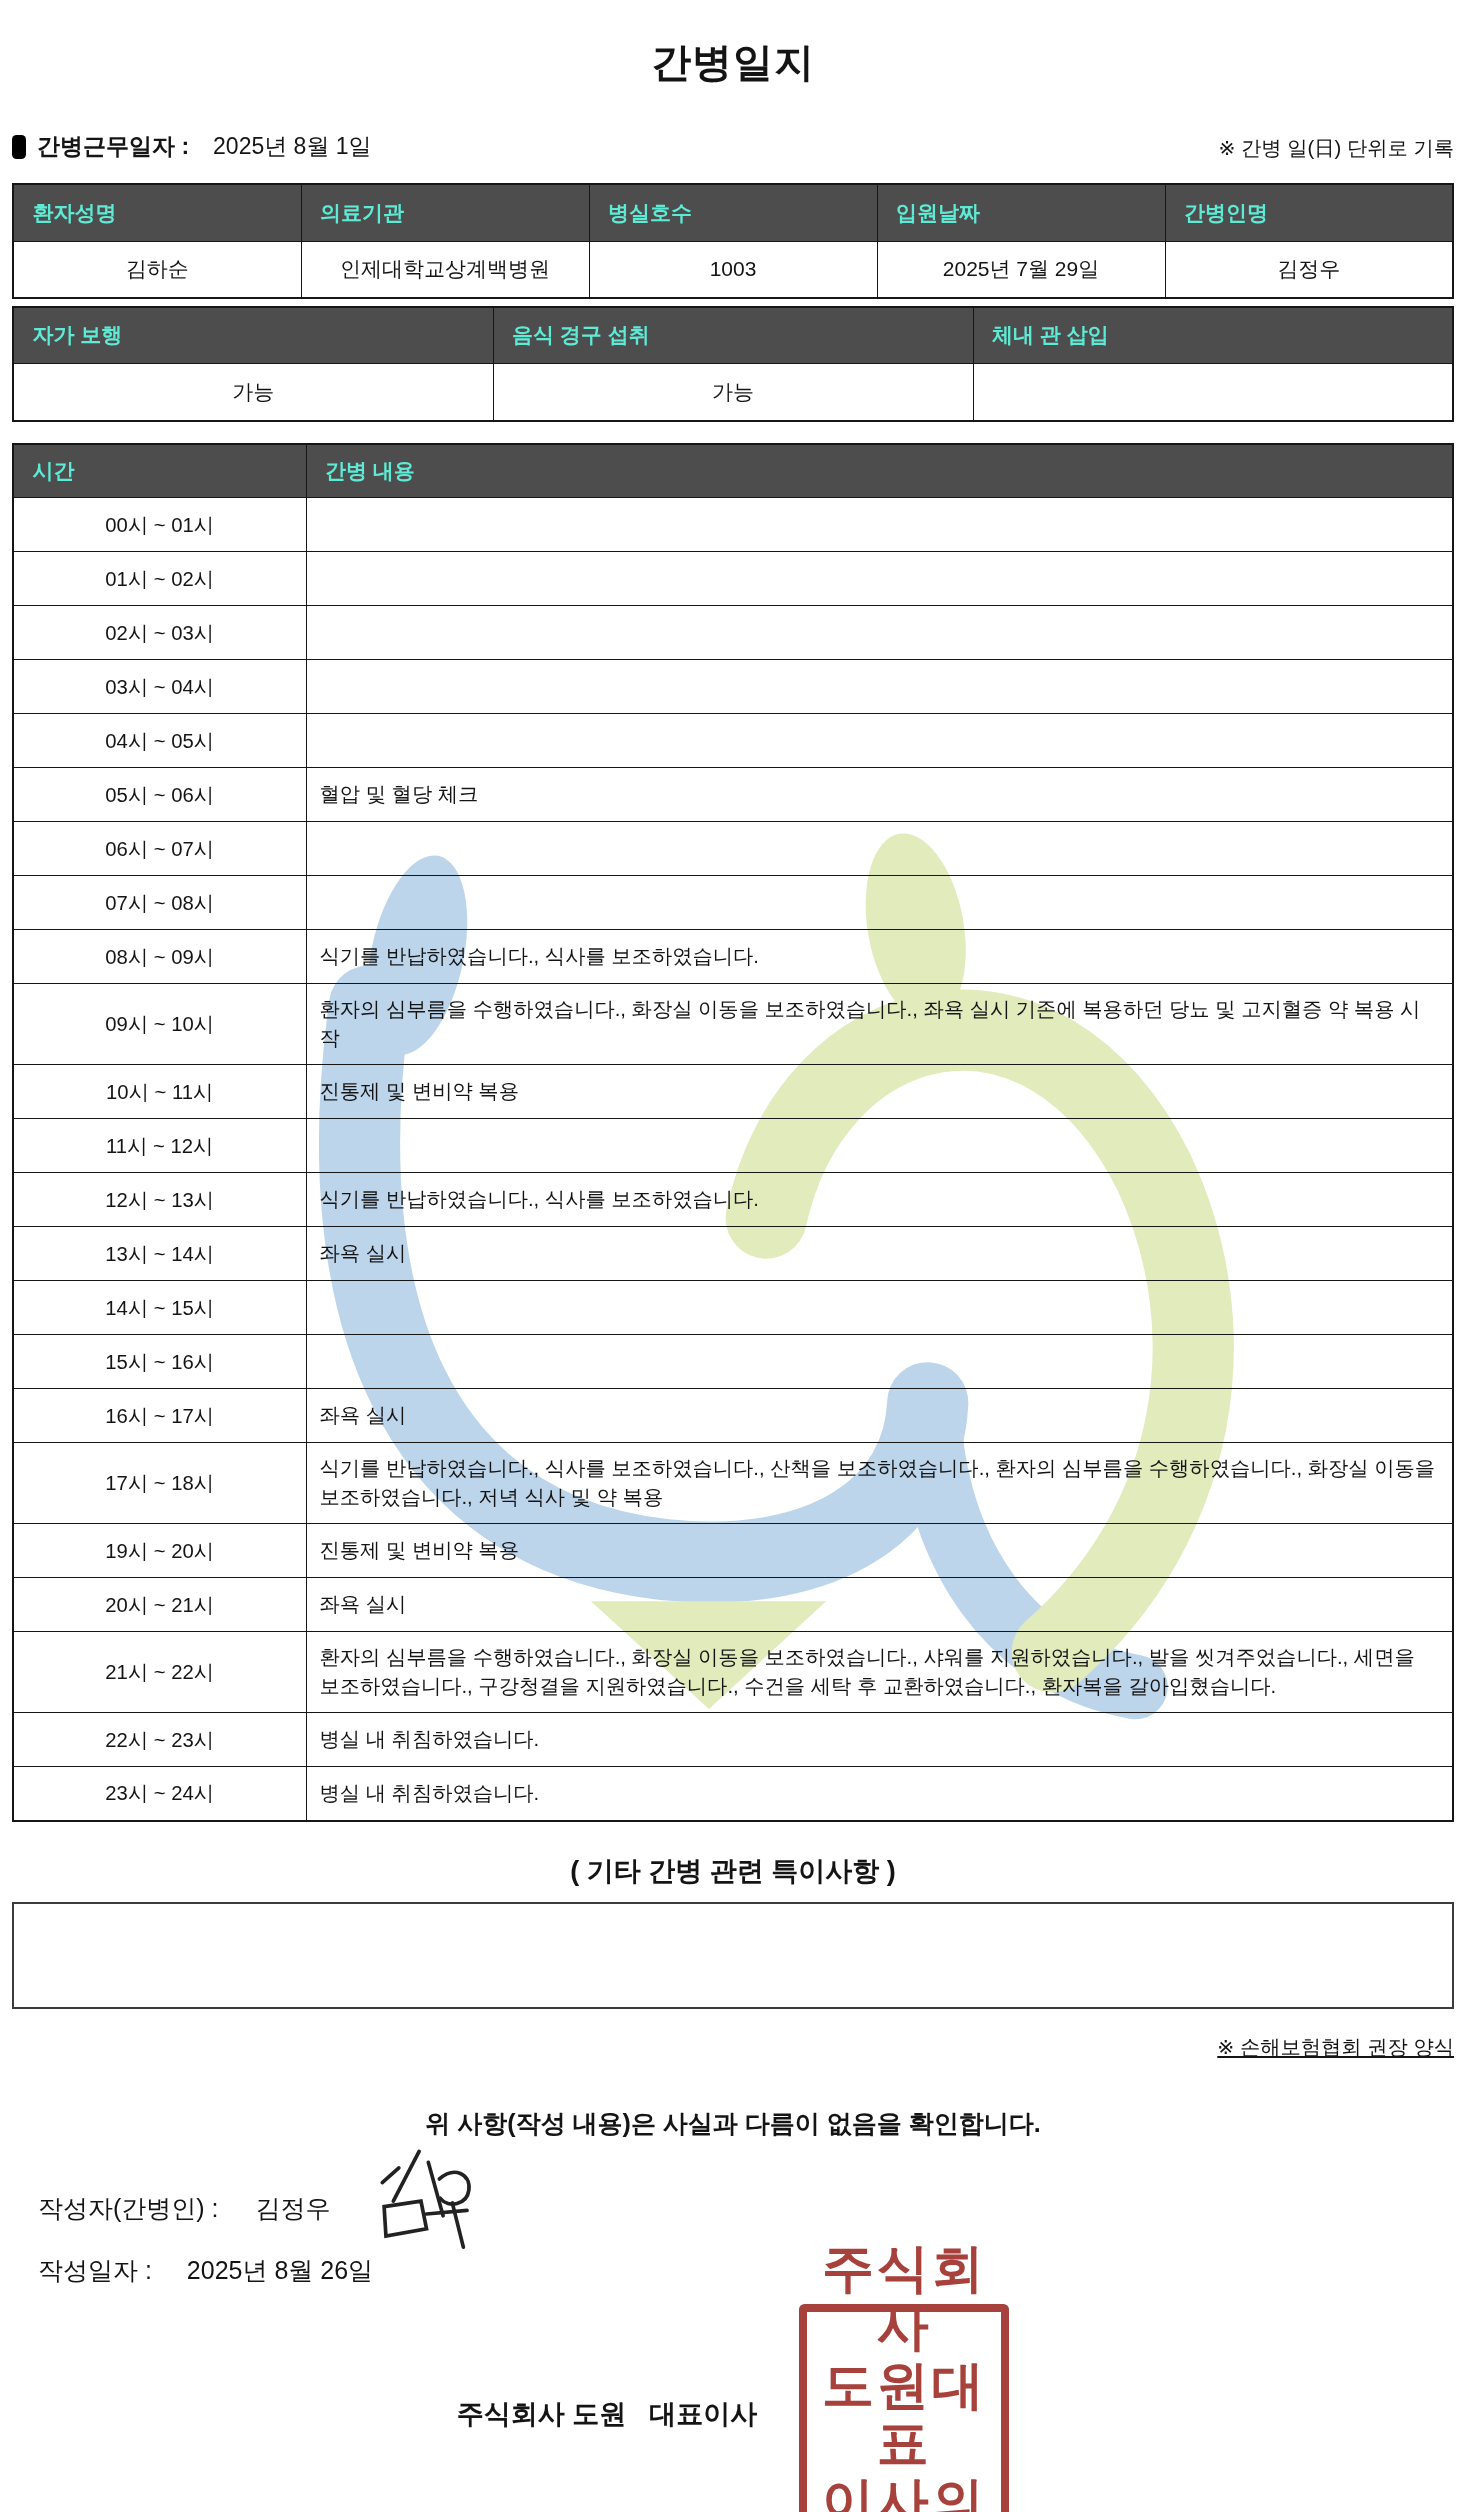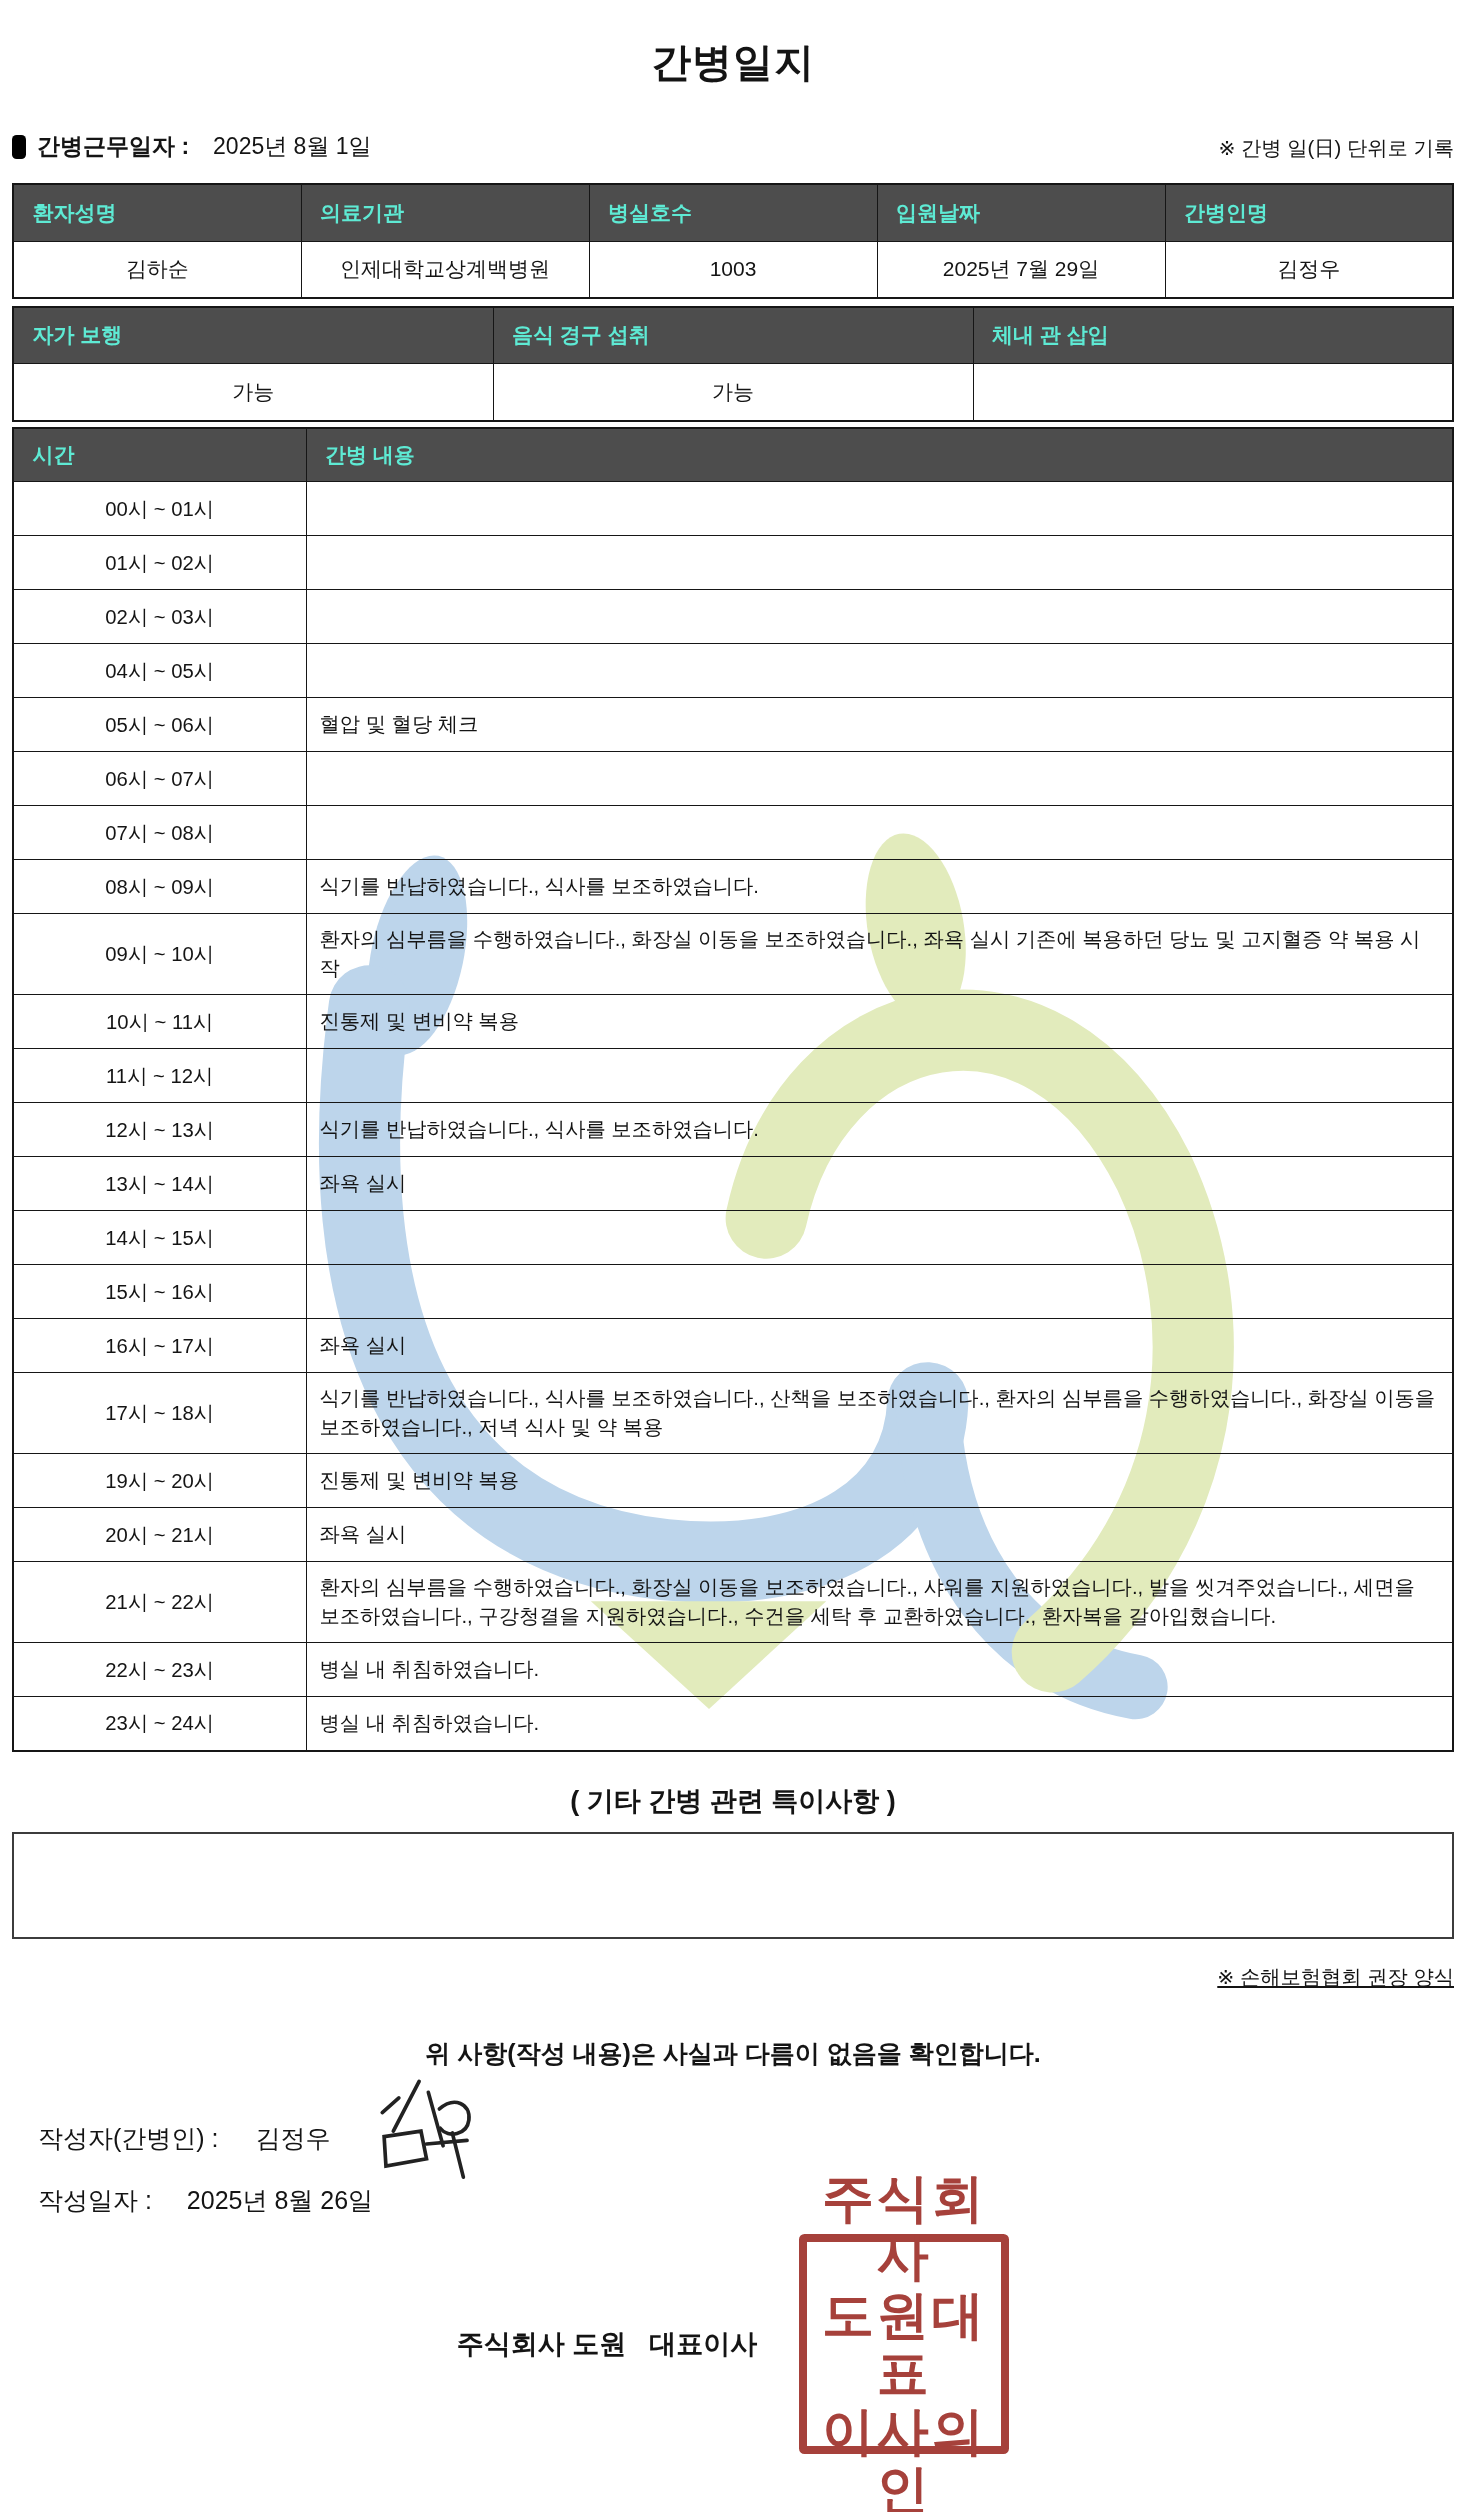--- a/index.html
+++ b/index.html
@@ -27,21 +27,21 @@
   table { width:100%; border-collapse:collapse; table-layout:fixed; border:2.8px solid #161616; background:transparent; }
   th, td { border:1.8px solid #161616; }
   th.hdr {
     background:var(--header_bg,#4d4d4d); color:#5eead4; font-weight:bold;
     text-align:left; padding:0 9.2px 0 18.5px; height:57px; font-size:21px;
   }
   td.val { text-align:center; height:57px; font-size:21px; background:transparent; }
 
   .tbl-patient { margin-top:21px; }
   .tbl-condition { margin-top:6.5px; }
-  .tbl-care { margin-top:5px; }
+  .tbl-care { margin-top:21px; }
   .tbl-care th.hdr { height:54px; }
   .tbl-care td { background:transparent; }
   td.time-cell { text-align:center; font-size:20.3px; height:54px; padding:5.5px 3.7px; }
   td.content-cell { text-align:left; font-size:20.3px; line-height:29px; padding:11px 13px; }
 
   .notes-title { margin-top:31px; text-align:center; font-weight:bold; font-size:27px; }
   .notes-box { margin-top:13px; height:107px; border:2.8px solid #3c3c3c; background:#fff; }
   .form-note { margin-top:24px; text-align:right; font-size:20.3px;text-decoration:underline; }
 
   .confirm { margin-top:46px; text-align:center; font-weight:bold; font-size:25px; }
@@ -144,20 +144,24 @@
   <tr>
     <td class="time-cell">01시 ~ 02시</td>
     <td class="content-cell"></td>
   </tr>
 
   <tr>
     <td class="time-cell">02시 ~ 03시</td>
     <td class="content-cell"></td>
   </tr>
 
+  <tr>
+    <td class="time-cell">03시 ~ 04시</td>
+    <td class="content-cell"></td>
+  </tr>
 
   <tr>
     <td class="time-cell">04시 ~ 05시</td>
     <td class="content-cell"></td>
   </tr>
 
   <tr>
     <td class="time-cell">05시 ~ 06시</td>
     <td class="content-cell">혈압 및 혈당 체크</td>
   </tr>

